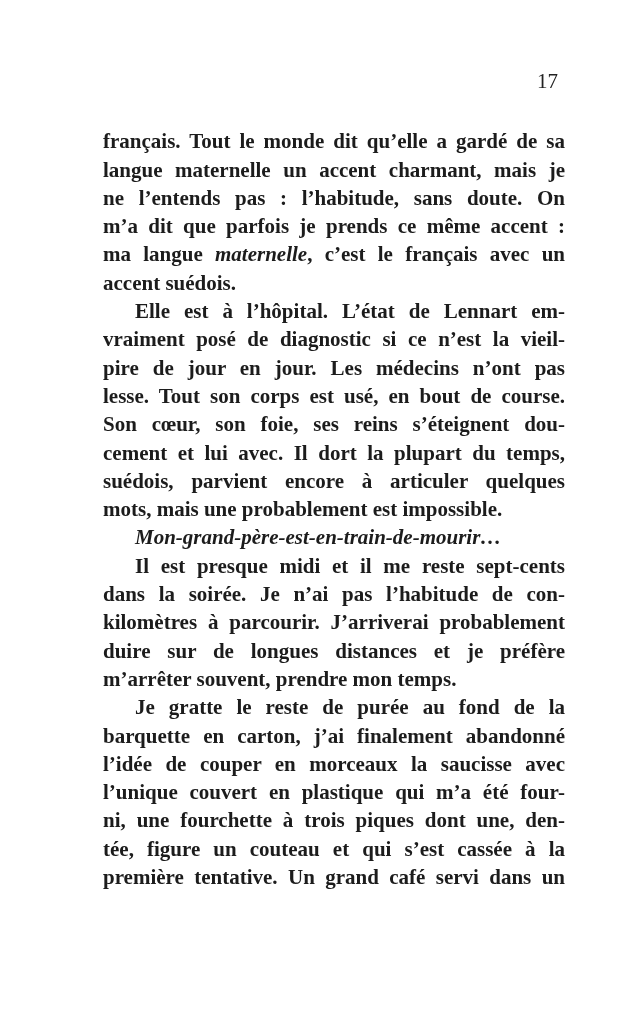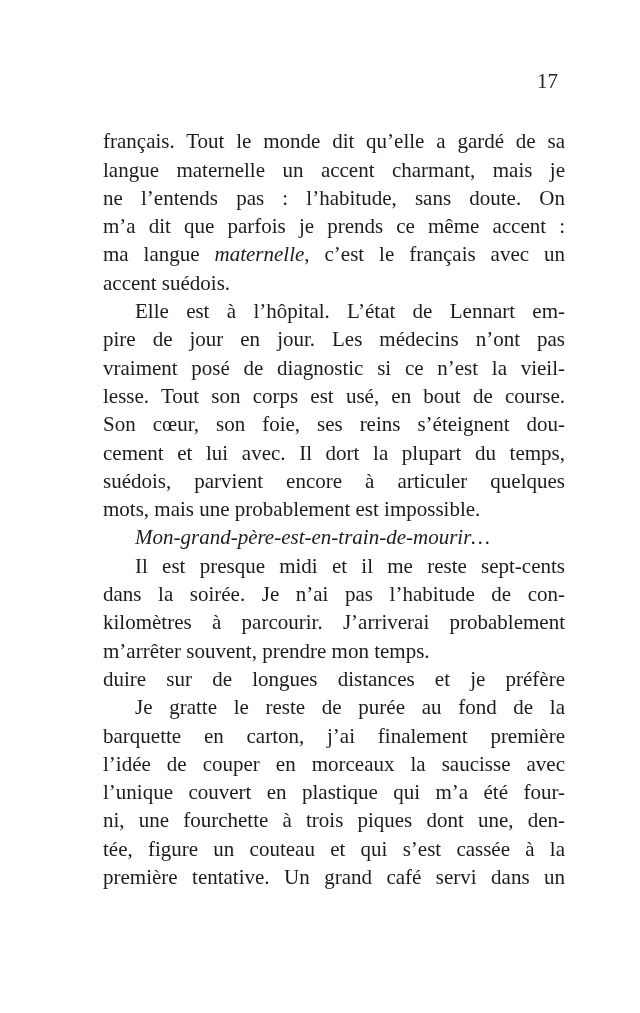--- a/index.html
+++ b/index.html
@@ -26,20 +26,21 @@
     margin-top: 67px;
     margin-bottom: 32px;
     text-align: right;
     padding-right: 7px;
     font-size: 21px;
     line-height: 28.3px;
     color: #222222;
   }
   .text-block {
     width: 462px;
+    font-weight: bold;
   }
   .line {
     font-size: 21px;
     line-height: 28.3px;
     height: 28.3px;
     text-align: justify;
     text-align-last: justify;
     white-space: normal;
     overflow: visible;
   }
@@ -59,34 +60,34 @@
 <div class="book-page">
   <div class="pagenum">17</div>
   <div class="text-block" id="text-block">
       <div class="line"><span>français. Tout le monde dit qu’elle a gardé de sa</span></div>
       <div class="line"><span>langue maternelle un accent charmant, mais je</span></div>
       <div class="line"><span>ne l’entends pas : l’habitude, sans doute. On</span></div>
       <div class="line"><span>m’a dit que parfois je prends ce même accent :</span></div>
       <div class="line"><span>ma langue </span><span class="it">maternelle</span><span>, c’est le français avec un</span></div>
       <div class="line no-justify"><span>accent suédois.</span></div>
       <div class="line indent"><span>Elle est à l’hôpital. L’état de Lennart em-</span></div>
+      <div class="line"><span>vraiment posé de diagnostic si ce n’est la vieil-</span></div>
       <div class="line"><span>pire de jour en jour. Les médecins n’ont pas</span></div>
-      <div class="line"><span>vraiment posé de diagnostic si ce n’est la vieil-</span></div>
       <div class="line"><span>lesse. Tout son corps est usé, en bout de course.</span></div>
       <div class="line"><span>Son cœur, son foie, ses reins s’éteignent dou-</span></div>
       <div class="line"><span>cement et lui avec. Il dort la plupart du temps,</span></div>
       <div class="line"><span>suédois, parvient encore à articuler quelques</span></div>
       <div class="line no-justify"><span>mots, mais une probablement est impossible.</span></div>
       <div class="line no-justify indent"><span class="it">Mon-grand-père-est-en-train-de-mourir…</span></div>
       <div class="line indent"><span>Il est presque midi et il me reste sept-cents</span></div>
       <div class="line"><span>dans la soirée. Je n’ai pas l’habitude de con-</span></div>
       <div class="line"><span>kilomètres à parcourir. J’arriverai probablement</span></div>
+      <div class="line"><span>duire sur de longues distances et je préfère</span></div>
       <div class="line no-justify"><span>m’arrêter souvent, prendre mon temps.</span></div>
-      <div class="line"><span>duire sur de longues distances et je préfère</span></div>
       <div class="line indent"><span>Je gratte le reste de purée au fond de la</span></div>
-      <div class="line"><span>barquette en carton, j’ai finalement première</span></div>
+      <div class="line"><span>barquette en carton, j’ai finalement abandonné</span></div>
       <div class="line"><span>l’idée de couper en morceaux la saucisse avec</span></div>
       <div class="line"><span>l’unique couvert en plastique qui m’a été four-</span></div>
       <div class="line"><span>ni, une fourchette à trois piques dont une, den-</span></div>
       <div class="line"><span>tée, figure un couteau et qui s’est cassée à la</span></div>
       <div class="line"><span>première tentative. Un grand café servi dans un</span></div>
     </div>
 </div>
 
 </body></html>

